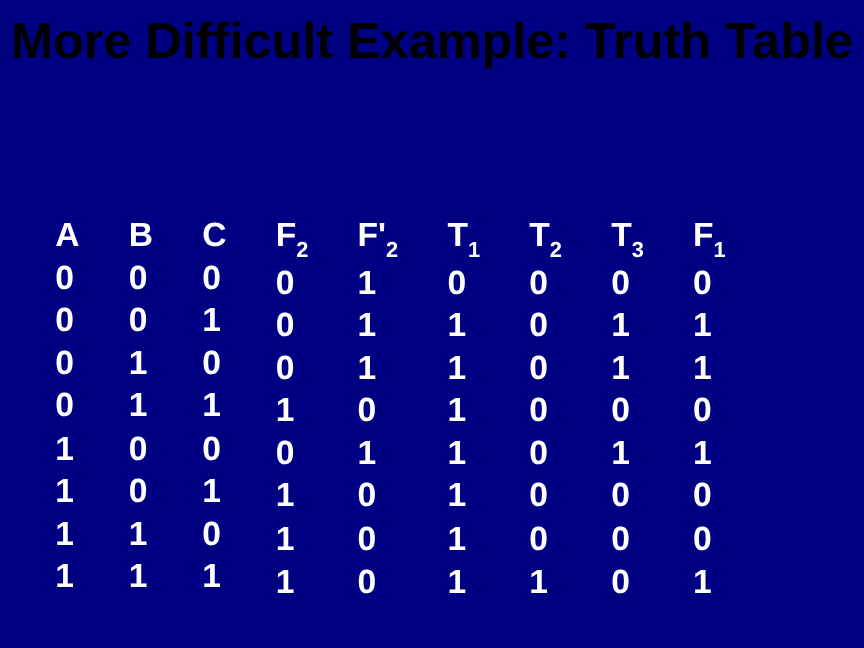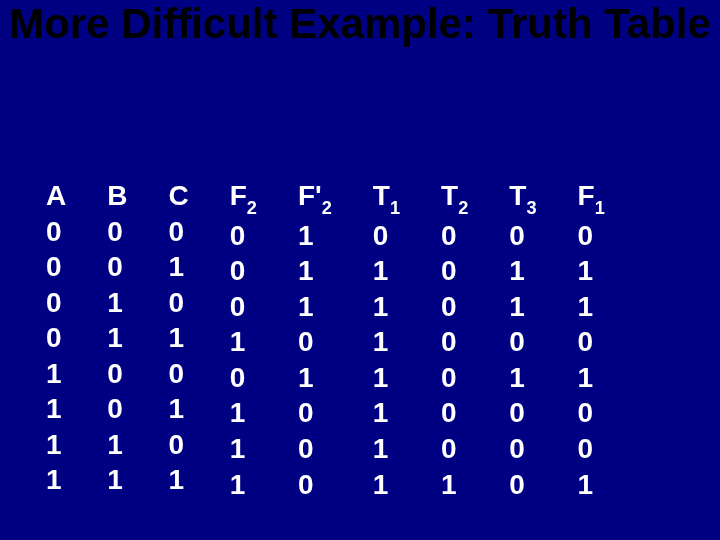--- a/index.html
+++ b/index.html
@@ -15,20 +15,21 @@
     width: 720px;
     height: 540px;
     position: relative;
     box-sizing: border-box;
   }
   .title {
     color: #000000;
     font-weight: bold;
     font-size: 42px;
     text-align: center;
+    padding-top: 10px;
     line-height: 1.15;
   }
   .table {
     position: absolute;
     top: 178px;
     left: 46px;
     display: flex;
     gap: 41px;
   }
   .col {

